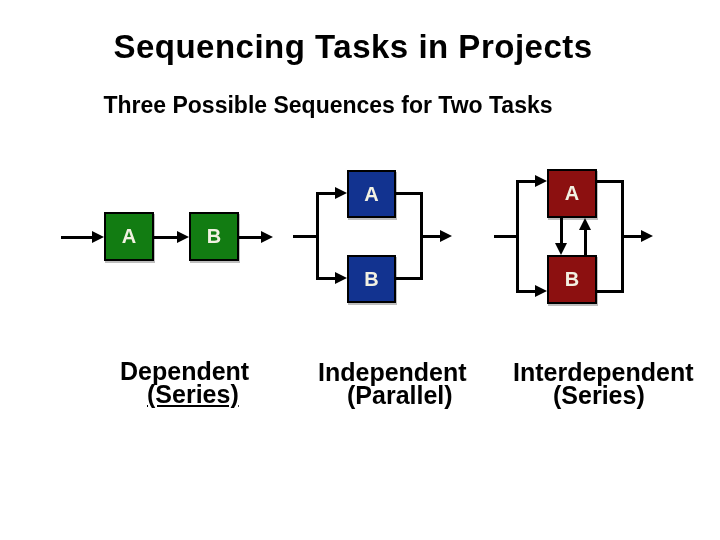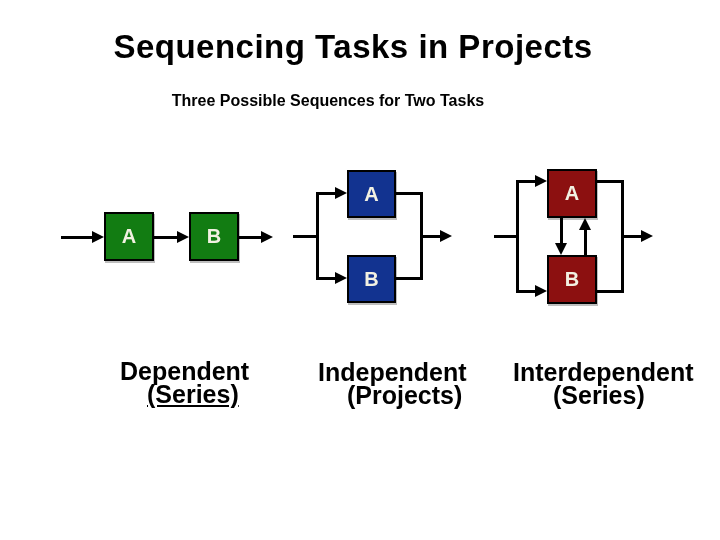--- a/index.html
+++ b/index.html
@@ -28,21 +28,21 @@
     text-align: center;
     font-size: 33px;
     font-weight: bold;
     letter-spacing: 0.5px;
     white-space: nowrap;
   }
   .subtitle {
     position: absolute;
     top: 92px; left: 0; width: 656px;
     text-align: center;
-    font-size: 16px;
+    font-size: 23px;
     font-weight: bold;
     white-space: nowrap;
   }
   .hline {
     position: absolute;
     height: 3px;
     background: var(--connector, #000);
   }
   .vline {
     position: absolute;
@@ -132,21 +132,21 @@
     </div>
     <div class="task-box box-parallel" style="left:347px; top:255px; height:48px; width:49px;">
       <span>B</span>
     </div>
     <div class="hline" style="left:396px; top:192px; width:27px;"></div>
     <div class="hline" style="left:396px; top:277px; width:27px;"></div>
     <div class="vline" style="left:420px; top:192px; height:88px;"></div>
     <div class="hline" style="left:423px; top:235px; width:17px;"></div>
     <div class="arrow-right" style="left:440px; top:230px;"></div>
     <div class="cap" style="left:318px; top:360px;">Independent</div>
-    <div class="cap" style="left:347px; top:383px;">(Projects)</div>
+    <div class="cap" style="left:347px; top:383px;">(Parallel)</div>
   </div>
 
   <div>
     <div class="hline" style="left:494px; top:235px; width:25px;"></div>
     <div class="vline" style="left:516px; top:180px; height:113px;"></div>
     <div class="hline" style="left:519px; top:180px; width:16px;"></div>
     <div class="arrow-right" style="left:535px; top:175px;"></div>
     <div class="hline" style="left:519px; top:290px; width:16px;"></div>
     <div class="arrow-right" style="left:535px; top:285px;"></div>
     <div class="task-box box-coupled" style="left:547px; top:169px;">

